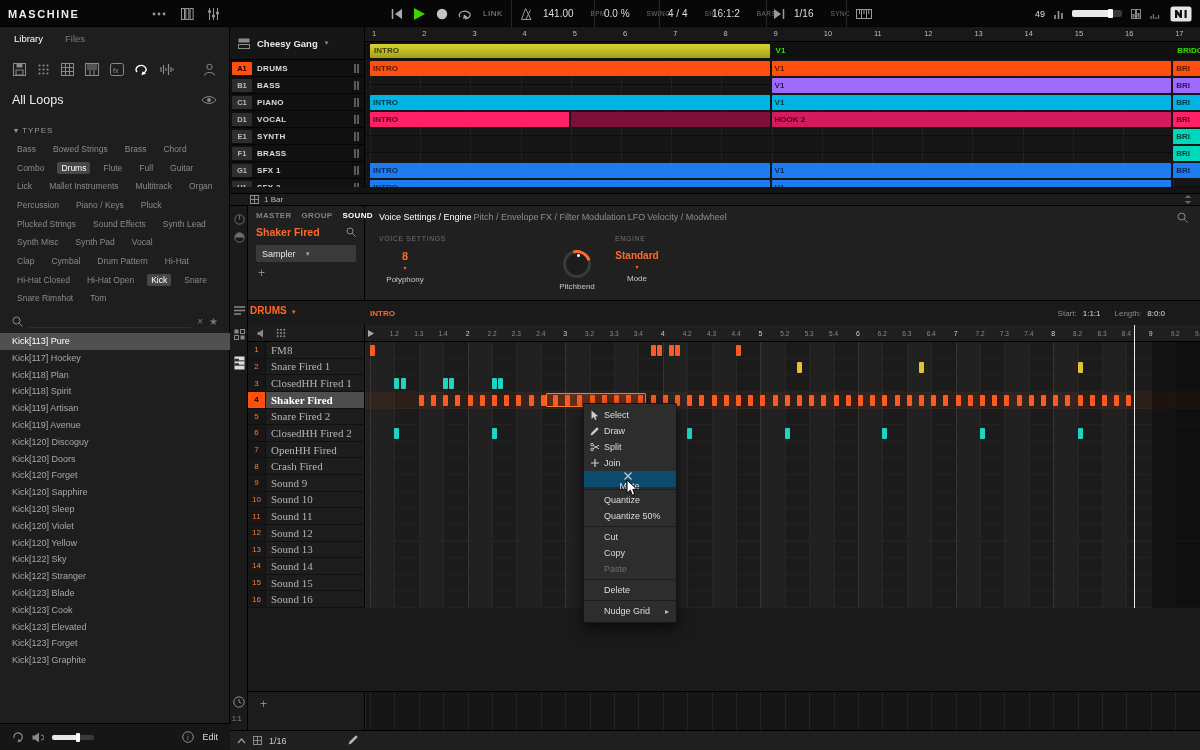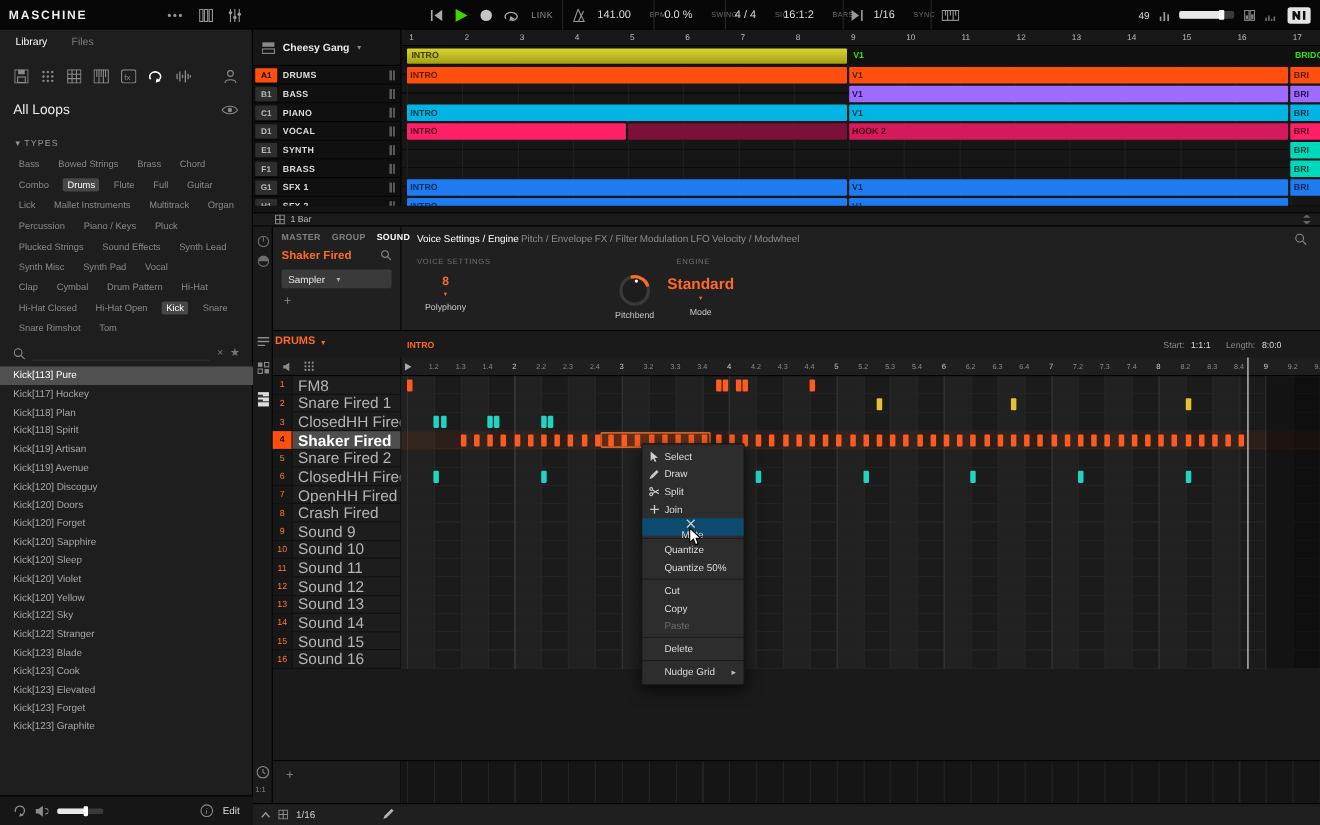--- a/index.html
+++ b/index.html
@@ -104,21 +104,21 @@
 #ed-group{position:absolute;left:2px;top:4px;font-size:10px;font-weight:bold;color:#ff6a2a;}
 #ed-group-arrow{position:absolute;left:44px;top:7px;font-size:7px;color:#ff6a2a;}
 #ed-pattern{position:absolute;left:122px;top:8px;font-size:8px;font-weight:bold;color:#ff6a2a;}
 #ed-startlen{position:absolute;right:35px;top:8px;display:flex;gap:6px;align-items:center;}
 #ed-startlen .k{font-size:8px;color:#8a8a8a;}
 #ed-startlen .v{font-size:8px;color:#ddd;}
 #ed-minirow{position:absolute;left:18px;top:24px;width:117px;height:17px;border-right:1px solid #000;background:#1d1d1d;display:flex;align-items:center;gap:9px;padding-left:9px;border-bottom:1px solid #000;}
 #sound-list{position:absolute;left:18px;top:41px;width:117px;height:266px;border-right:1px solid #000;}
 .snd-row{display:flex;height:16.625px;background:#1d1d1d;border-bottom:1px solid #101010;}
 .snd-num{width:18px;background:#171717;color:#ff7a35;font-size:8px;display:flex;align-items:center;justify-content:center;border-right:1px solid #101010;flex:none;}
-.snd-name{flex:1;color:#b5b5b5;font-size:14px;display:flex;align-items:center;padding-left:5px;white-space:nowrap;overflow:hidden;}
+.snd-name{flex:1;color:#b5b5b5;font-size:11px;display:flex;align-items:center;padding-left:5px;white-space:nowrap;overflow:hidden;font-family:Liberation Serif, serif;}
 .snd-row.sel{background:#4e4e4e;}
 .snd-row.sel .snd-num{background:#ff4f0f;color:#000;font-weight:bold;}
 .snd-row.sel .snd-name{color:#fff;font-weight:bold;}
 #ed-ruler{position:absolute;left:135px;top:24px;width:835px;height:17px;background:#1f1f1f;border-bottom:1px solid #000;overflow:hidden;}
 .ed-ruler-lab{position:absolute;top:5px;font-size:6.5px;color:#8a8a8a;transform:translateX(-50%);}
 .ed-ruler-lab.bar{color:#cecece;font-size:7px;}
 #ed-playmark{position:absolute;left:3px;top:5px;}
 #ed-grid{position:absolute;left:135px;top:41px;width:835px;height:266px;overflow:hidden;
  background:repeating-linear-gradient(90deg,#343434 0 1px,transparent 1px 97.6px) 5px 0,
             repeating-linear-gradient(90deg,#272727 0 1px,transparent 1px 24.4px) 5px 0,
@@ -640,21 +640,21 @@
       <span class="plab">Polyphony</span>
     </div>
     <div class="param" style="left:177px">
       <span id="knob">
           <span class="arc"></span>
           <span class="dot"></span>
         </span>
       <span class="plab">Pitchbend</span>
     </div>
     <div class="param" style="left:237px">
-      <span class="pval" style="font-size:14px">Standard</span>
+      <span class="pval" style="font-size:10px">Standard</span>
       <span class="parr">▾</span>
       <span class="plab">Mode</span>
     </div>
   </div>
 </div>
 
 <div id="editor">
   <div id="ed-strip">
     <span style="position:absolute;left:4px;top:5px">
         <svg width="11" height="9" viewBox="0 0 11 9">

